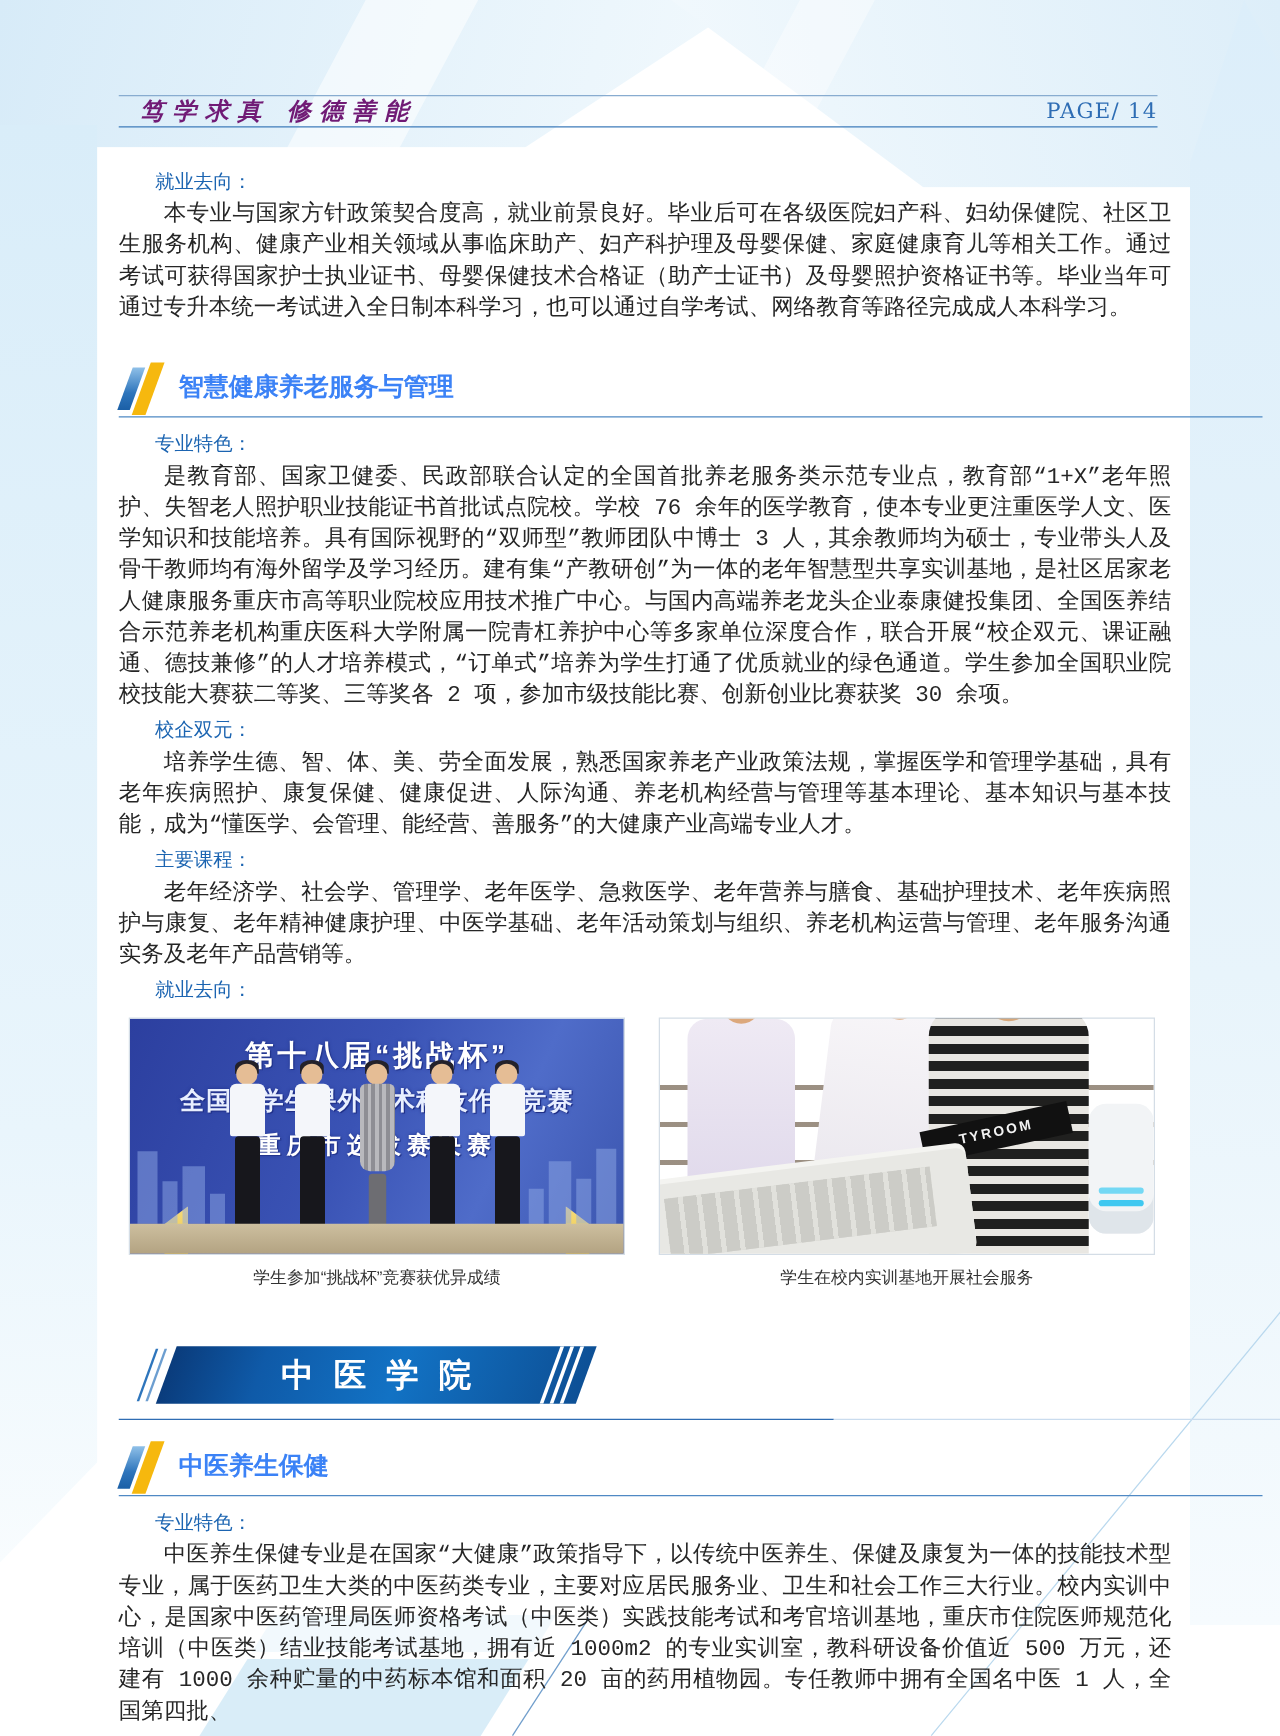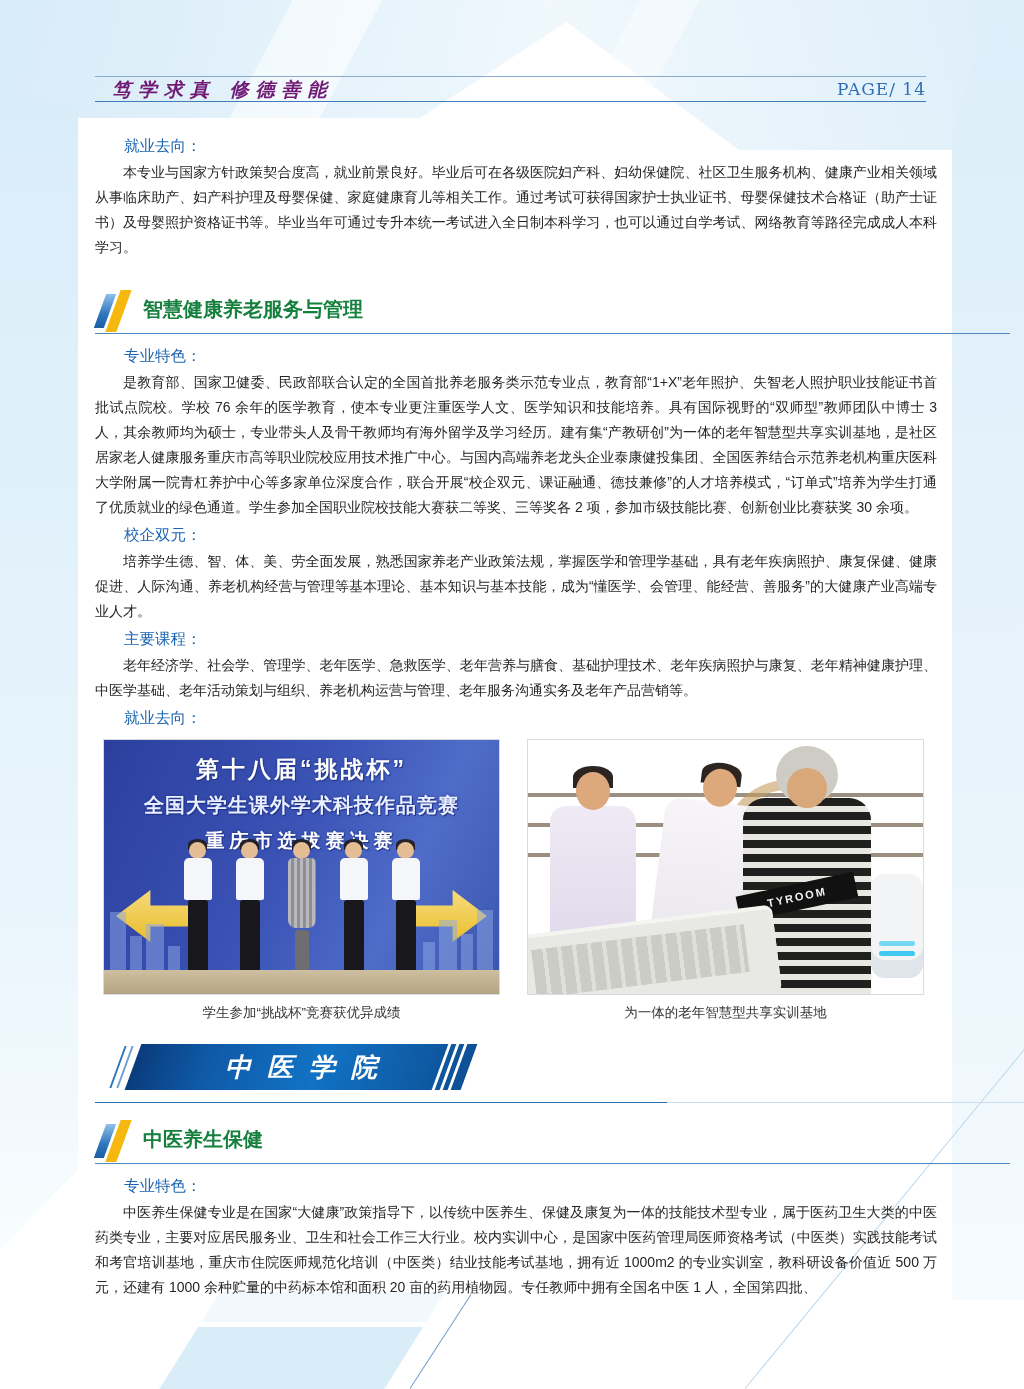--- a/index.html
+++ b/index.html
@@ -38,39 +38,39 @@
   .hdr-line.l2{top:101px;background:#3f7cba;}
   .motto{position:absolute;left:112px;top:77px;height:24px;line-height:24px;
     font-family:"DejaVu Serif","Liberation Serif",serif;font-style:italic;font-weight:bold;
     font-size:19px;color:#701a75;letter-spacing:7px;}
   .page-num{position:absolute;top:78px;left:826px;width:100px;text-align:right;height:22px;line-height:22px;
     font-family:"DejaVu Serif","Liberation Serif",serif;font-size:17px;color:#2e6db4;letter-spacing:1px;}
 
   
   .content{position:absolute;left:95px;top:117px;width:842px;}
   .sub-heading{font-size:15.5px;font-weight:normal;color:#1b64b1;margin:0 0 0 29px;line-height:22px;}
-  .para{font-size:14px;line-height:25px;color:#262626;text-align:justify;
-    text-indent:2em;margin:3px 0 0 0;}
+  .para{font-size:18px;line-height:25px;color:#262626;text-align:justify;
+    text-indent:2em;margin:3px 0 0 0;font-family:Liberation Mono, monospace;}
 
   .section-header{position:relative;height:42px;margin-top:30px;}
   .marker{position:absolute;left:2px;top:0;width:40px;height:42px;}
   .marker .bar-yellow{position:absolute;left:16px;top:0;width:11px;height:42px;background:#f6b80e;
     transform:skewX(-20deg);}
   .marker .bar-blue{position:absolute;left:3px;top:4px;width:10px;height:34px;
     background:linear-gradient(180deg,#8fc0e8 0%,#2e75bc 60%,#1b5fa6 100%);transform:skewX(-20deg);}
-  .section-title{position:absolute;left:48px;top:6px;font-size:20px;font-weight:bold;color:#15803d;}
+  .section-title{position:absolute;left:48px;top:6px;font-size:20px;font-weight:bold;color:#3b82f6;}
   .section-divider{position:absolute;left:0;bottom:-2px;width:915px;height:1px;background:#4f89c4;}
 
   .heading-gap{margin-top:13px;}
   .heading-gap-sm{margin-top:4px;}
 
   
   .photo-row{display:flex;gap:27px;margin:10px 0 0 8px;}
   .photo-fig{width:397px;margin:0;}
-  .photo{position:relative;width:397px;height:256px;overflow:hidden;border:1px solid #d4dde6;box-sizing:border-box;}
+  .photo{position:relative;width:397px;height:190px;overflow:hidden;border:1px solid #d4dde6;box-sizing:border-box;}
   .caption{margin-top:9px;text-align:center;font-size:13.5px;color:#333;}
 
   
   .scene-stage{background:linear-gradient(115deg,#2c3f9f 0%,#3a53b5 45%,#4f6cc9 72%,#3b55ae 100%);}
   .stage-floor{position:absolute;left:0;bottom:0;width:100%;height:24px;
     background:linear-gradient(180deg,#cdbf9f,#b3a382);}
   .stage-line{position:absolute;width:100%;text-align:center;font-weight:bold;}
   .stage-line.t1{top:14px;font-size:23px;color:#ffffff;letter-spacing:3px;
     text-shadow:0 0 3px #23368e,1px 1px 0 #23368e;}
   .stage-line.t2{top:52px;font-size:20px;color:#e8efff;letter-spacing:1px;
@@ -113,21 +113,21 @@
   .robot{position:absolute;right:0px;bottom:16px;width:52px;height:104px;border-radius:14px;background:#f2f4f6;
     box-shadow:inset 0 -18px 0 #dfe5ea;}
   .robot i{position:absolute;left:8px;bottom:22px;width:36px;height:5px;border-radius:3px;background:#3fc8f0;box-shadow:0 -10px 0 #74d8f4;}
   .console{position:absolute;left:-8px;bottom:-14px;width:258px;height:84px;background:#e8e8e4;transform:rotate(-7deg);
     border-radius:8px;box-shadow:0 -4px 0 #f4f4f1;}
   .console .keys{position:absolute;left:14px;top:12px;width:214px;height:48px;
     background:repeating-linear-gradient(90deg,#c9c9c4 0 11px,#e0e0db 11px 15px),
                repeating-linear-gradient(180deg,#cfcfca 0 10px,#e3e3de 10px 14px);opacity:.9;}
 
   
-  .banner-wrap{position:relative;height:48px;margin-top:22px;font-style:italic;}
+  .banner-wrap{position:relative;height:48px;margin-top:46px;}
   .banner-skew{position:absolute;left:38px;top:0;width:336px;height:46px;transform:skewX(-20deg);
     background:linear-gradient(90deg,#0a3c7c 0%,#0f5aa8 22%,#1272c4 55%,#0d5096 100%);overflow:hidden;}
   .banner-skew .slash{position:absolute;top:0;height:100%;width:3px;background:#ffffff;}
   .banner-skew .slash.a{right:26px;} .banner-skew .slash.b{right:18px;} .banner-skew .slash.c{right:10px;}
   .banner-label{position:absolute;left:38px;top:0;width:336px;height:46px;line-height:46px;text-align:center;
     color:#ffffff;font-size:26px;font-weight:bold;letter-spacing:16px;text-indent:16px;}
   .banner-edge{position:absolute;top:2px;width:2px;height:42px;background:#2e75bc;transform:skewX(-20deg);}
   .banner-edge.e1{left:22px;} .banner-edge.e2{left:29px;opacity:.7;}
   .banner-underline{position:absolute;left:0;top:58px;width:572px;height:1px;background:#2f6db3;}
   .banner-underline-faint{position:absolute;left:572px;top:58px;width:360px;height:1px;background:#cadcee;}
@@ -255,21 +255,21 @@
               <i class="face"></i>
             <span class="armband">TYROOM</span>
           </div>
           <div class="robot">
               <i></i>
             </div>
           <div class="console">
               <span class="keys"></span>
             </div>
         </div>
-        <figcaption class="caption">为一体的老年智慧型共享实训基地</figcaption>
+        <figcaption class="caption">学生在校内实训基地开展社会服务</figcaption>
       </figure>
 
     </div>
 
     <div class="banner-wrap">
       <span class="banner-edge e1"></span>
       <span class="banner-edge e2"></span>
       <div class="banner-skew">
         <span class="slash a"></span>
         <span class="slash b"></span>

